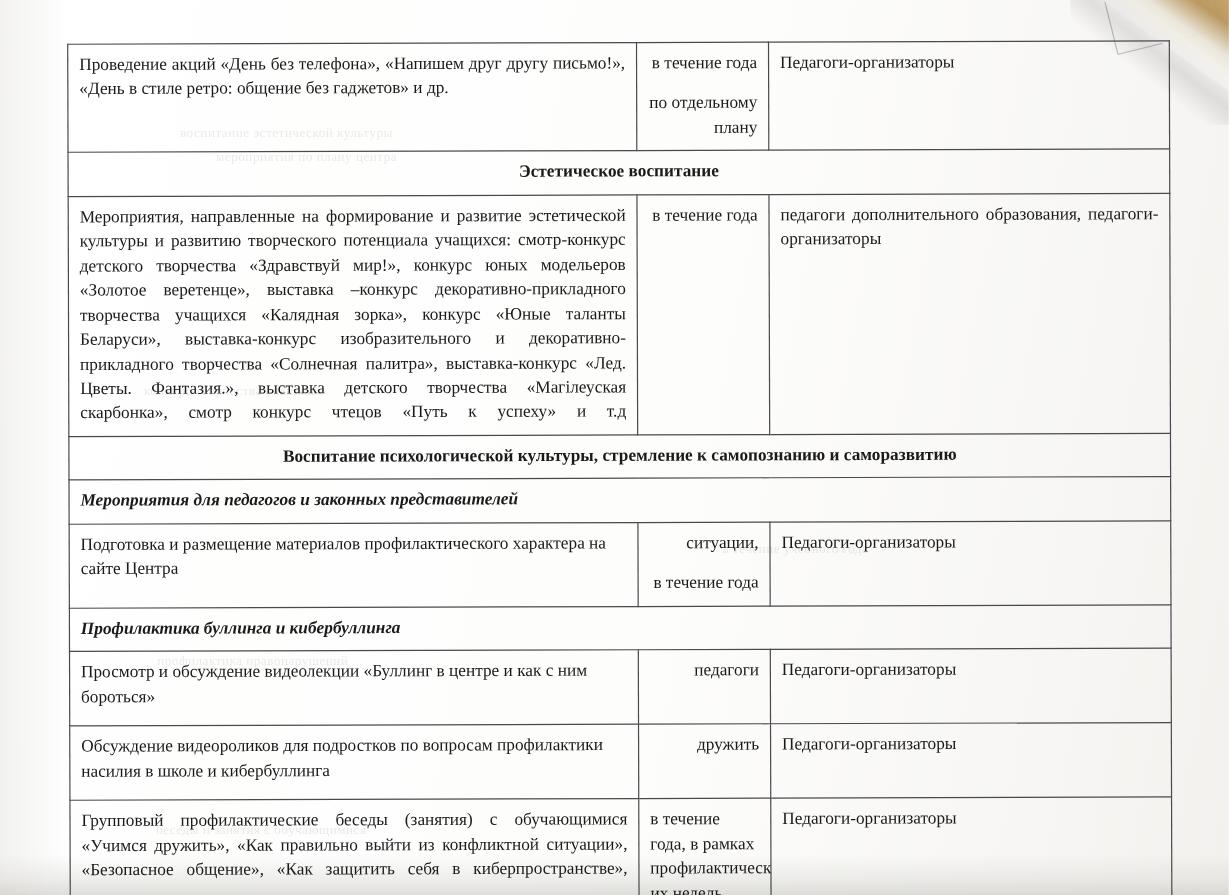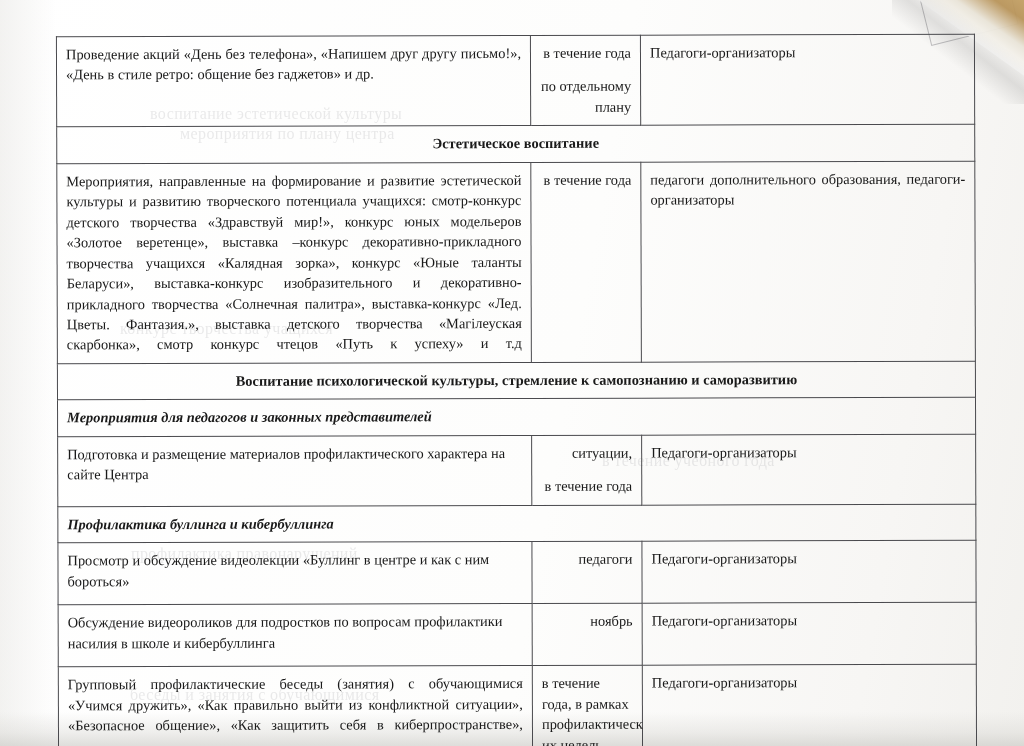--- a/index.html
+++ b/index.html
@@ -55,21 +55,21 @@
   }
   .left-shade {
     position: absolute;
     left: 0; top: 0; bottom: 0; width: 56px;
     background: linear-gradient(90deg, rgba(232,231,228,0.55) 0%, rgba(255,255,255,0) 100%);
     pointer-events: none;
   }
   .ghost {
     position: absolute;
     color: rgba(140,140,142,0.18);
-    font-size: 16px;
+    font-size: 11px;
     letter-spacing: 0.4px;
     pointer-events: none;
     white-space: nowrap;
   }
 
   
   .doc-table {
     position: absolute;
     left: 57px; top: 35px;
     width: 918px;
@@ -186,21 +186,21 @@
       </tr>
 
       <tr class="row-mid">
         <td>Просмотр и обсуждение видеолекции «Буллинг в центре и как с ним бороться»</td>
         <td class="date-cell">педагоги</td>
         <td class="resp-cell">Педагоги-организаторы</td>
       </tr>
 
       <tr class="row-mid">
         <td>Обсуждение видеороликов для подростков по вопросам профилактики насилия в школе и кибербуллинга</td>
-        <td class="date-cell">ноябрь</td>
+        <td class="date-cell">дружить</td>
         <td class="resp-cell">Педагоги-организаторы</td>
       </tr>
 
       <tr class="row-last">
         <td class="just-full">Групповый профилактические беседы (занятия) с обучающимися «Учимся дружить», «Как правильно выйти из конфликтной ситуации», «Безопасное общение», «Как защитить себя в киберпространстве»,</td>
         <td class="date-cell date-left">в течение года, в рамках профилактическ их недель</td>
         <td class="resp-cell vmid">Педагоги-организаторы</td>
       </tr>
 
     </tbody>

